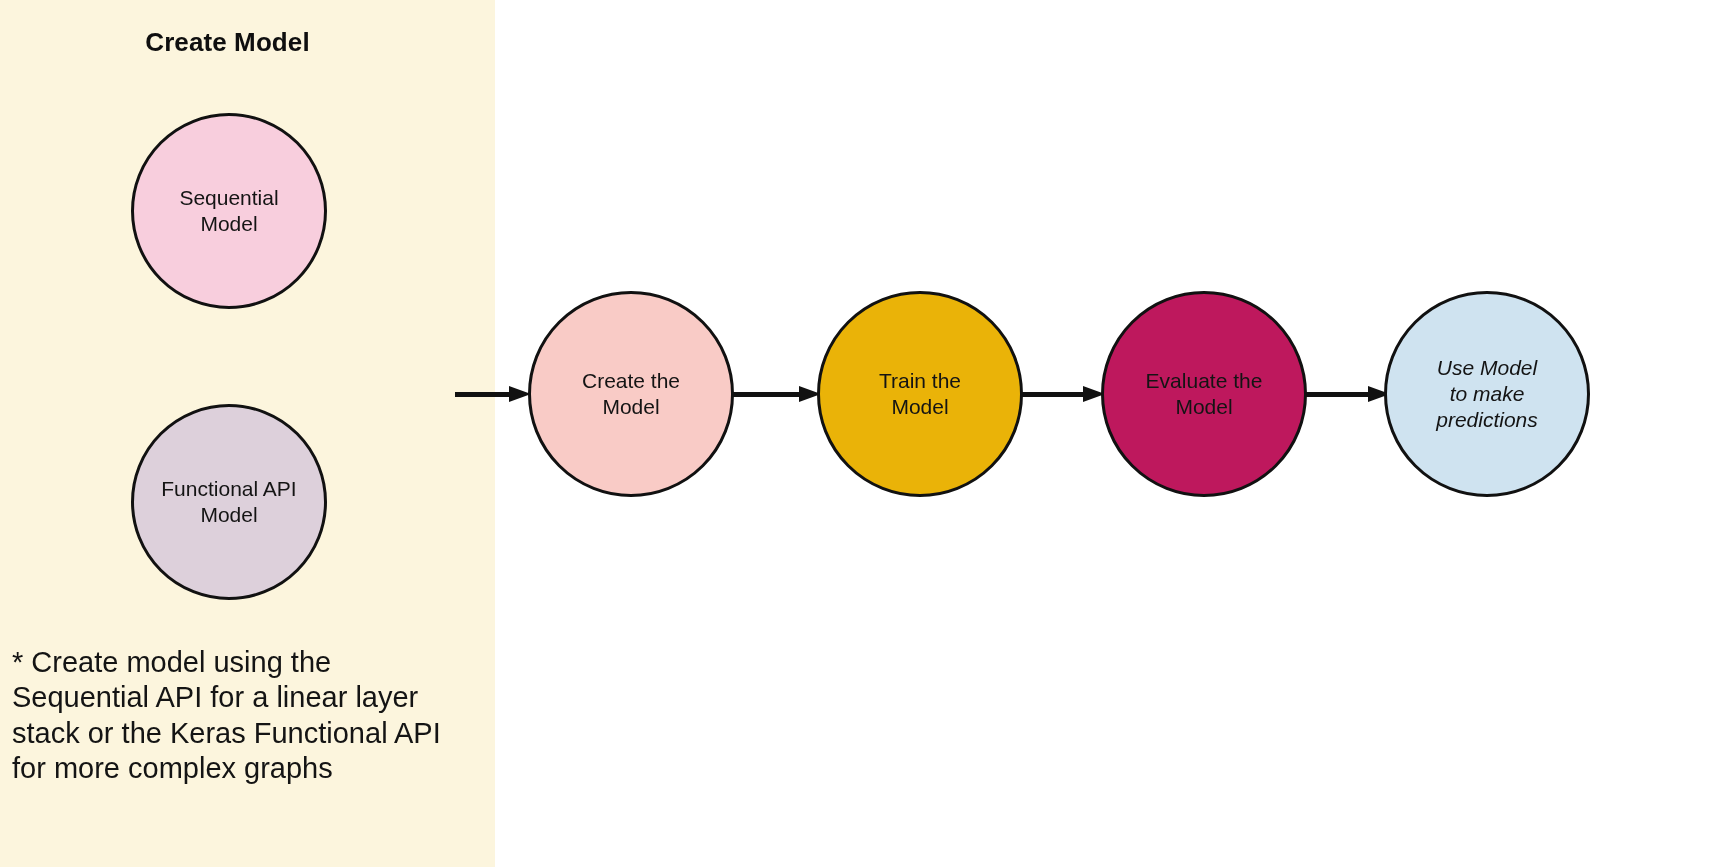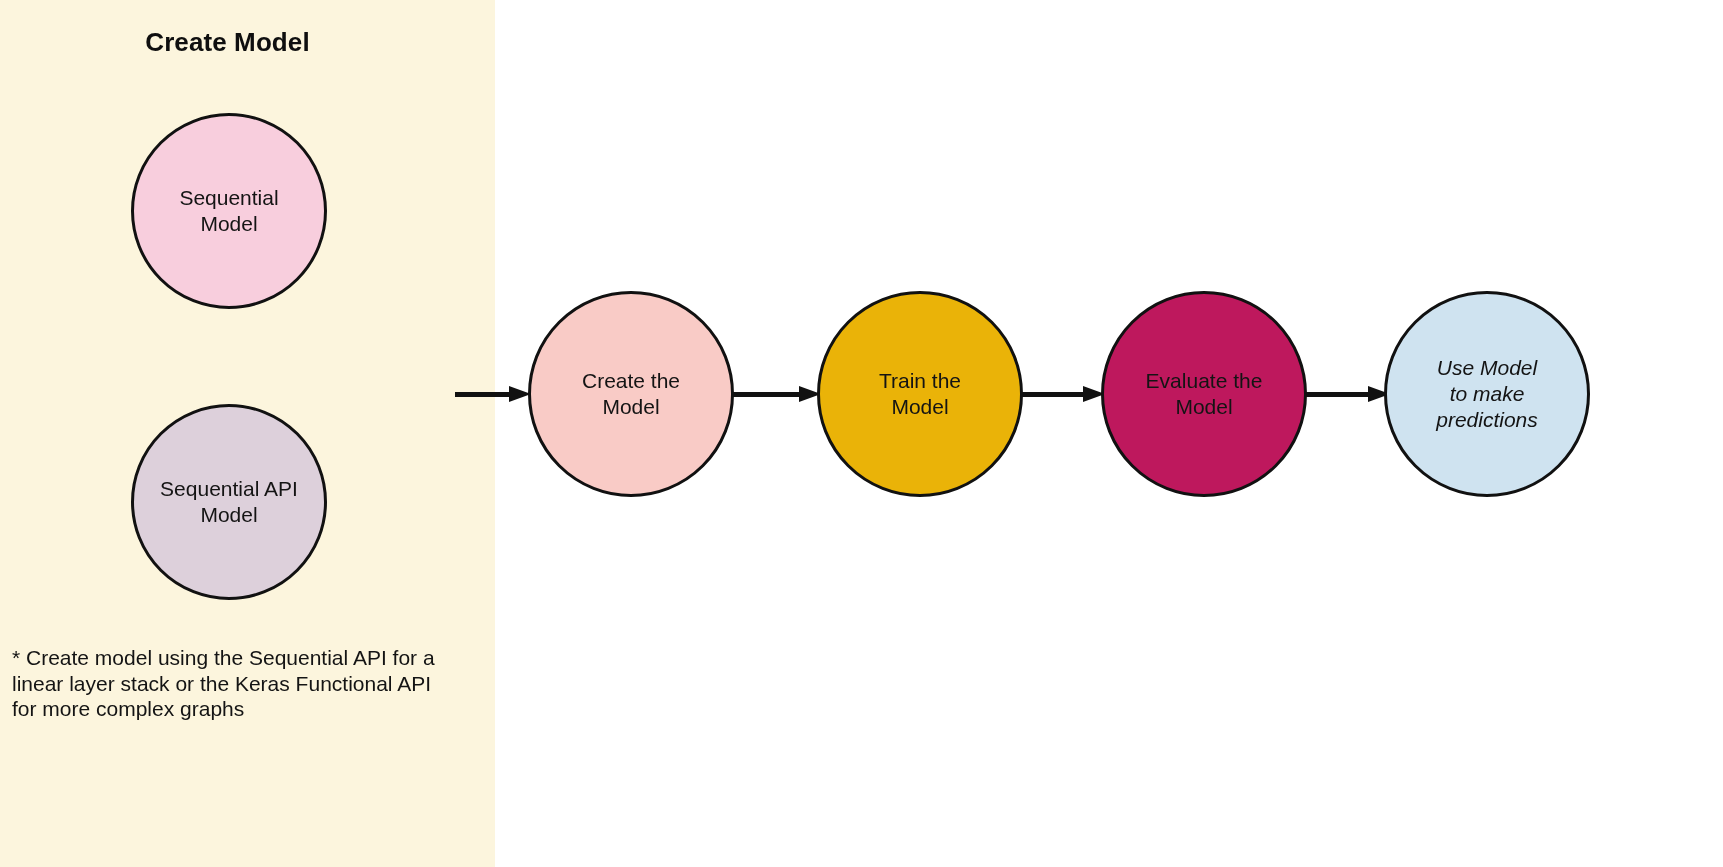--- a/index.html
+++ b/index.html
@@ -124,42 +124,42 @@
   #arrow-evaluate-use    { left: 1304px; width: 86px; }
   #arrow-evaluate-use .shaft    { width: 66px; }
   #arrow-evaluate-use .head     { left: 64px; }
 
   
   #panel-footnote {
     position: absolute;
     left: 12px;
     top: 645px;
     width: 430px;
-    font-size: 21px;
+    font-size: 29px;
     line-height: 1.22;
     color: #141414;
     white-space: pre-line;
   }
 </style>
 </head>
 <body>
 
 <div id="stage">
 
   <div id="create-panel">
 
     <div id="panel-title">Create Model</div>
 
     <div class="node" id="node-sequential-model">
       <span class="node-label">Sequential
 Model</span>
     </div>
 
     <div class="node" id="node-functional-api-model">
-      <span class="node-label">Sequential API
+      <span class="node-label">Functional API
 Model</span>
     </div>
 
     <div id="panel-footnote">* Create model using the Sequential API for a linear layer stack or the Keras Functional API for more complex graphs</div>
   </div>
 
   <div class="arrow" id="arrow-start">
     <div class="shaft"></div>
     <div class="head"></div>
   </div>

